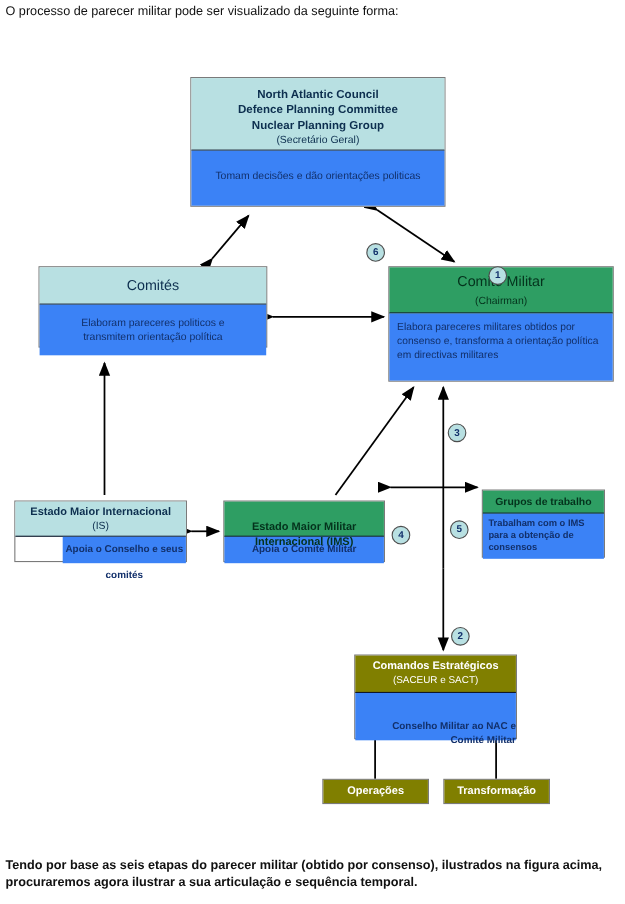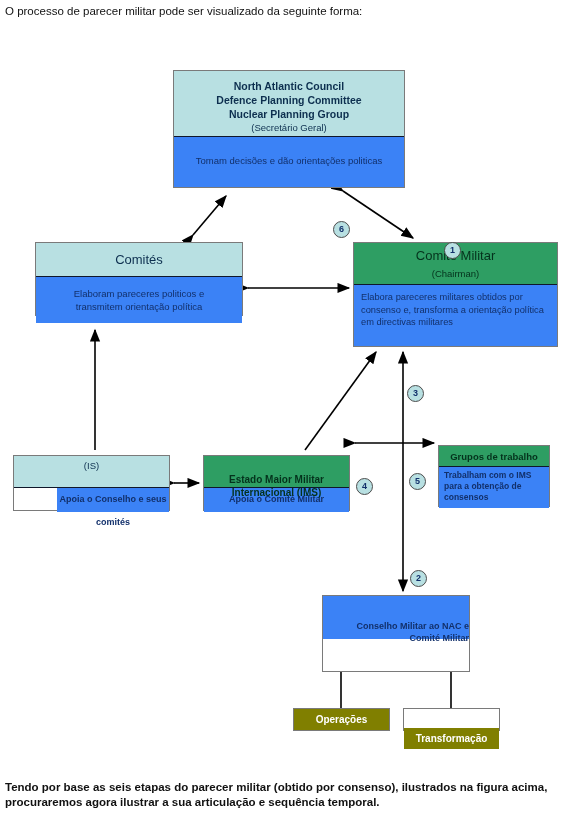--- a/index.html
+++ b/index.html
@@ -121,21 +121,21 @@
 
   #node-comandos      { left: 322px; top: 565px; width: 148px; height: 77px; }
   #node-comandos .hdr { height: 34px; padding-top: 3px; font-size: 10px; line-height: 13px; }
   #node-comandos .hdr .sub { font-weight: normal; font-size: 9px; }
   #node-comandos .bdy { height: 43px; padding-top: 24px; font-size: 9px; line-height: 12px; font-weight: bold; text-align: right; }
 
   #node-operacoes      { left: 293px; top: 678px; width: 97px; height: 23px; }
   #node-operacoes .hdr { height: 100%; line-height: 21px; font-size: 10px; border-bottom: none; }
 
   #node-transf      { left: 403px; top: 678px; width: 97px; height: 23px; }
-  #node-transf .hdr { height: 100%; line-height: 21px; font-size: 10px; border-bottom: none; margin-top: 19px; }
+  #node-transf .hdr { height: 100%; line-height: 21px; font-size: 10px; border-bottom: none; }
 
   #region-coord { left: 8px; top: 415px; width: 350px; height: 105px; }
   #region-coord-label { top: 85px; }
 
   
   #badge-6 { left: 333px; top: 191px; }
   #badge-1 { left: 444px; top: 212px; }
   #badge-3 { left: 407px; top: 355px; }
   #badge-5 { left: 409px; top: 443px; }
   #badge-4 { left: 356px; top: 448px; }
@@ -201,39 +201,44 @@
   <div class="node" id="node-cmilitar">
     <div class="hdr green">
       <div>Comité Militar</div>
       <div class="sub">(Chairman)</div>
     </div>
     <div class="bdy">Elabora pareceres militares obtidos por consenso e, transforma a orientação política em directivas militares</div>
   </div>
 
   <div class="node" id="node-is">
     <div class="hdr teal">
+      <div>Estado Maior Internacional</div>
       <div class="sub">(IS)</div>
     </div>
     <div class="bdy">Apoia o Conselho e seus comités</div>
   </div>
 
   <div class="node" id="node-ims">
     <div class="hdr green">
       <div>Estado Maior Militar</div>
       <div>Internacional (IMS)</div>
     </div>
     <div class="bdy">Apoia o Comité Militar</div>
   </div>
 
   <div class="node" id="node-grupos">
     <div class="hdr green">Grupos de trabalho</div>
     <div class="bdy">Trabalham com o IMS para a obtenção de consensos</div>
   </div>
 
   <div class="node" id="node-comandos">
+    <div class="hdr olive">
+      <div>Comandos Estratégicos</div>
+      <div class="sub">(SACEUR e SACT)</div>
+    </div>
     <div class="bdy">
       <div>Conselho Militar ao NAC e</div>
       <div>Comité Militar</div>
     </div>
   </div>
 
   <div class="node" id="node-operacoes">
     <div class="hdr olive">Operações</div>
   </div>
 

